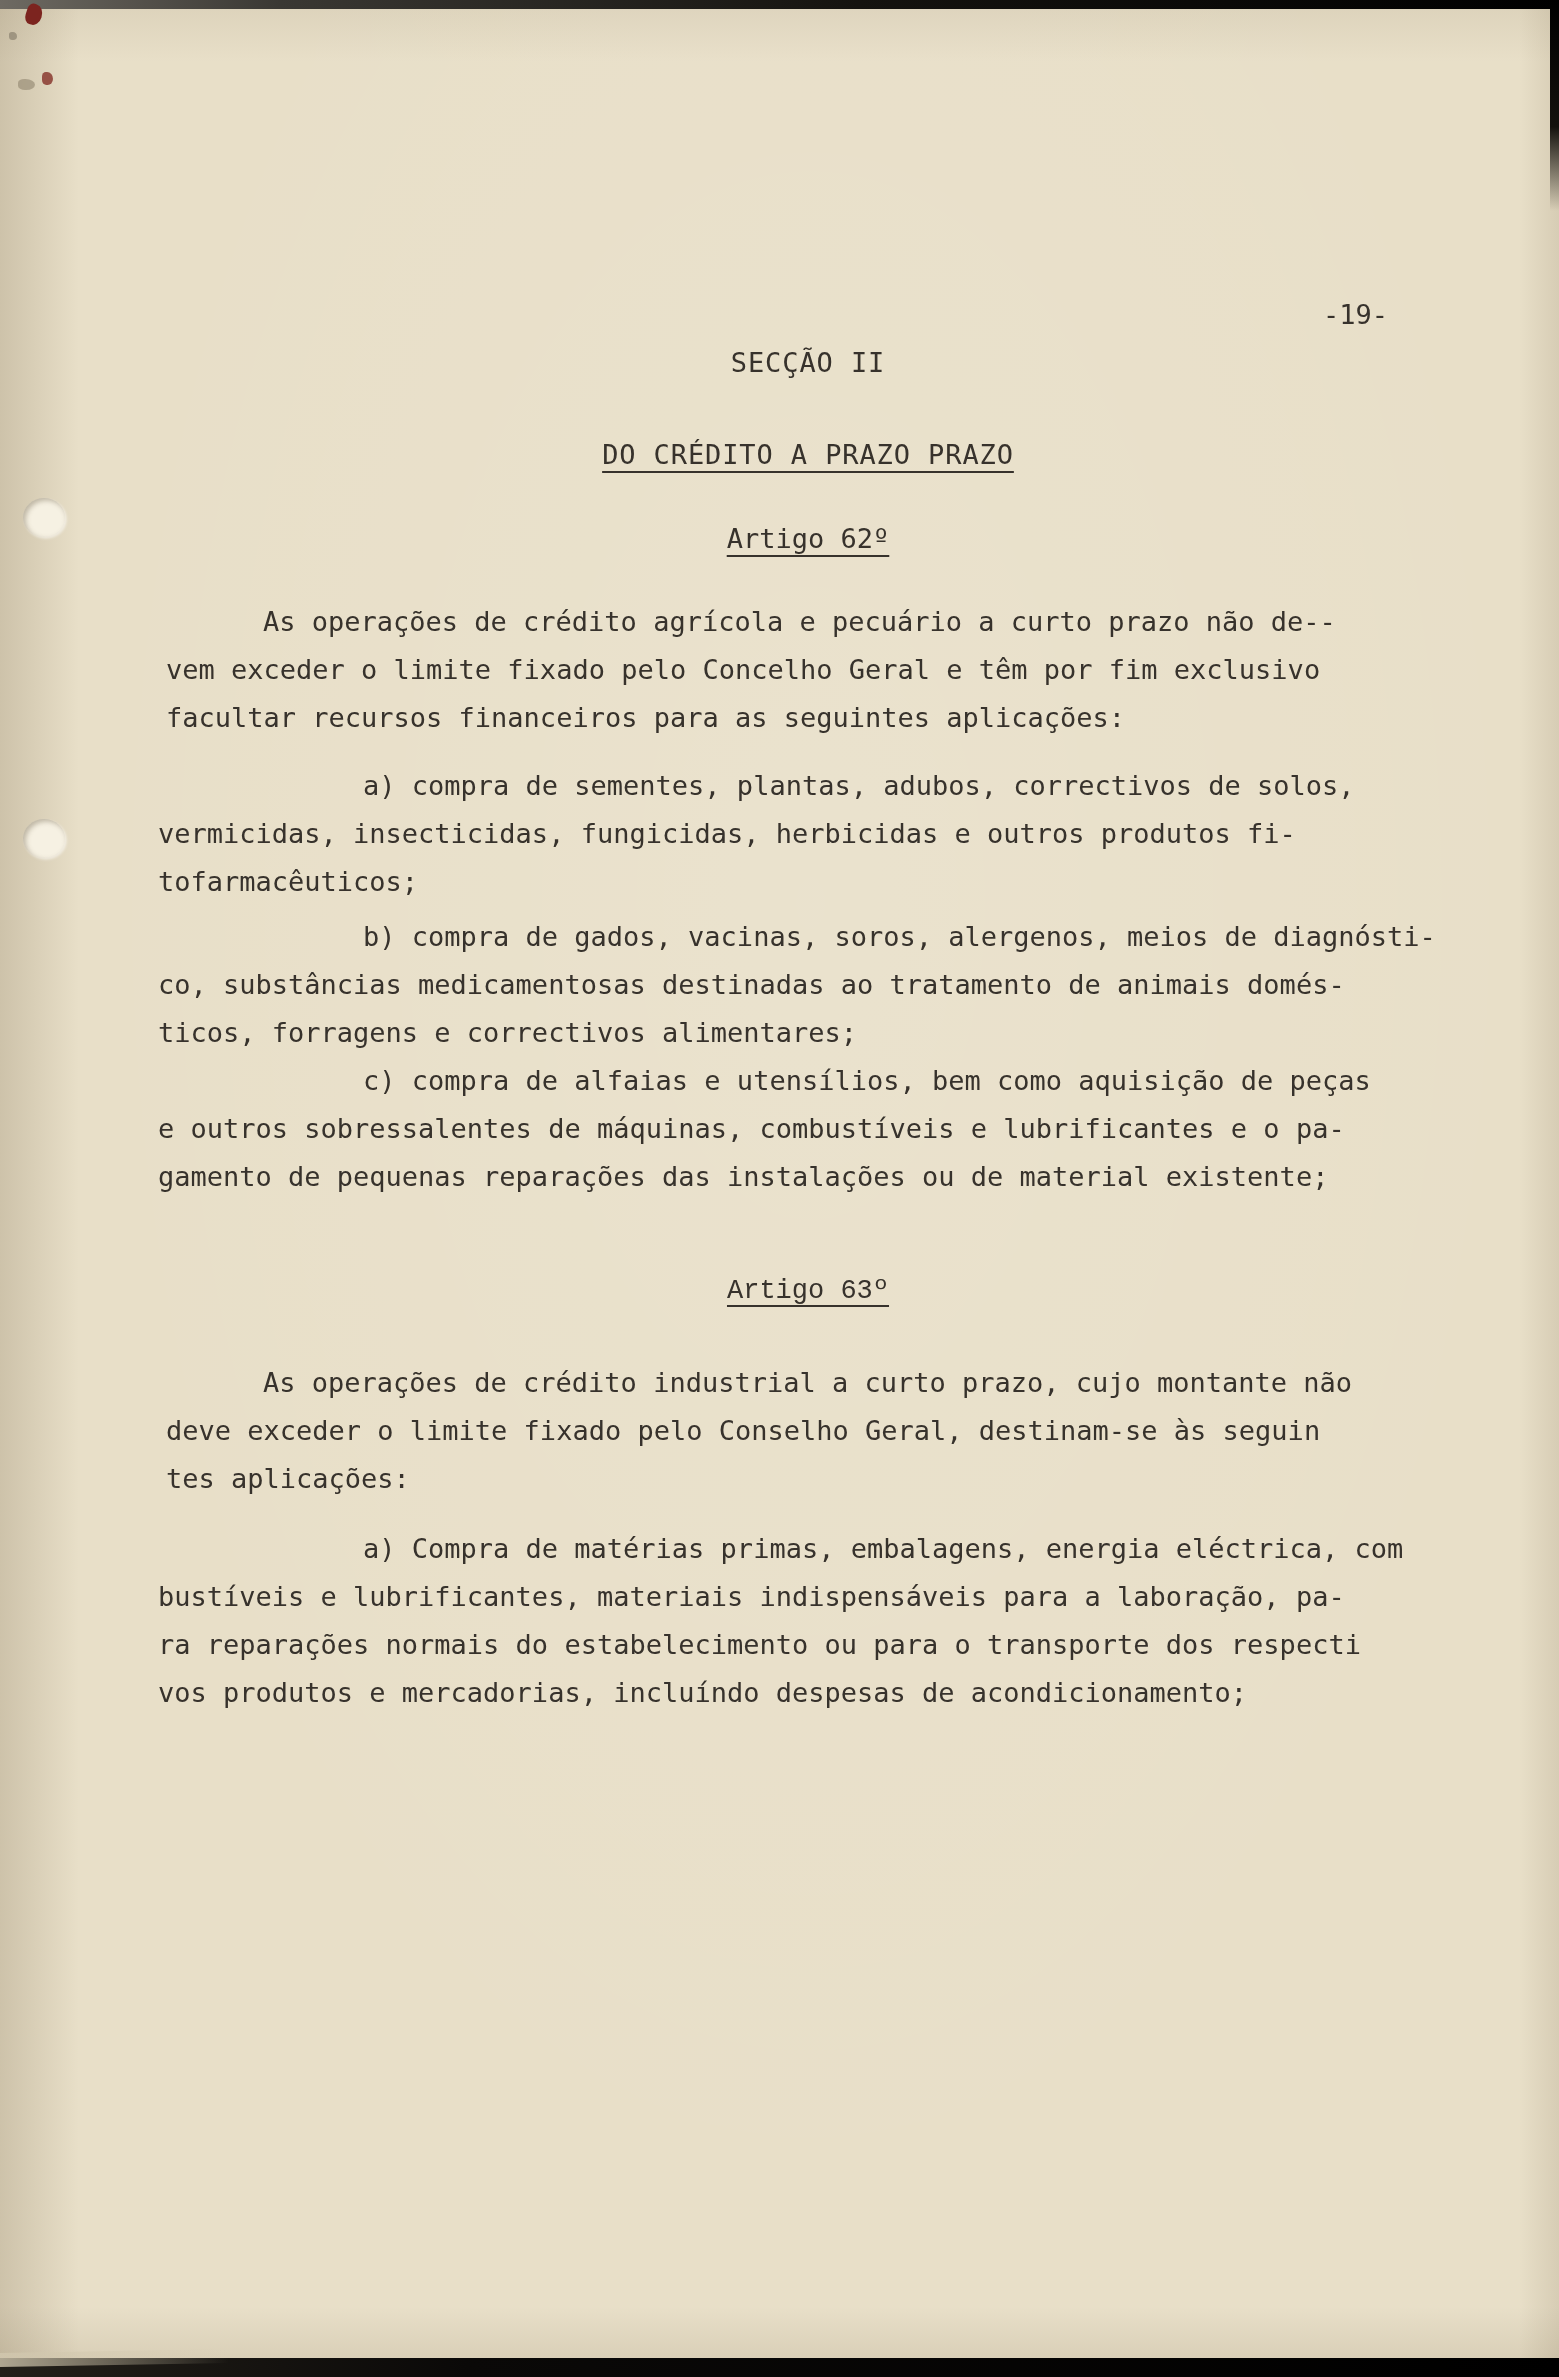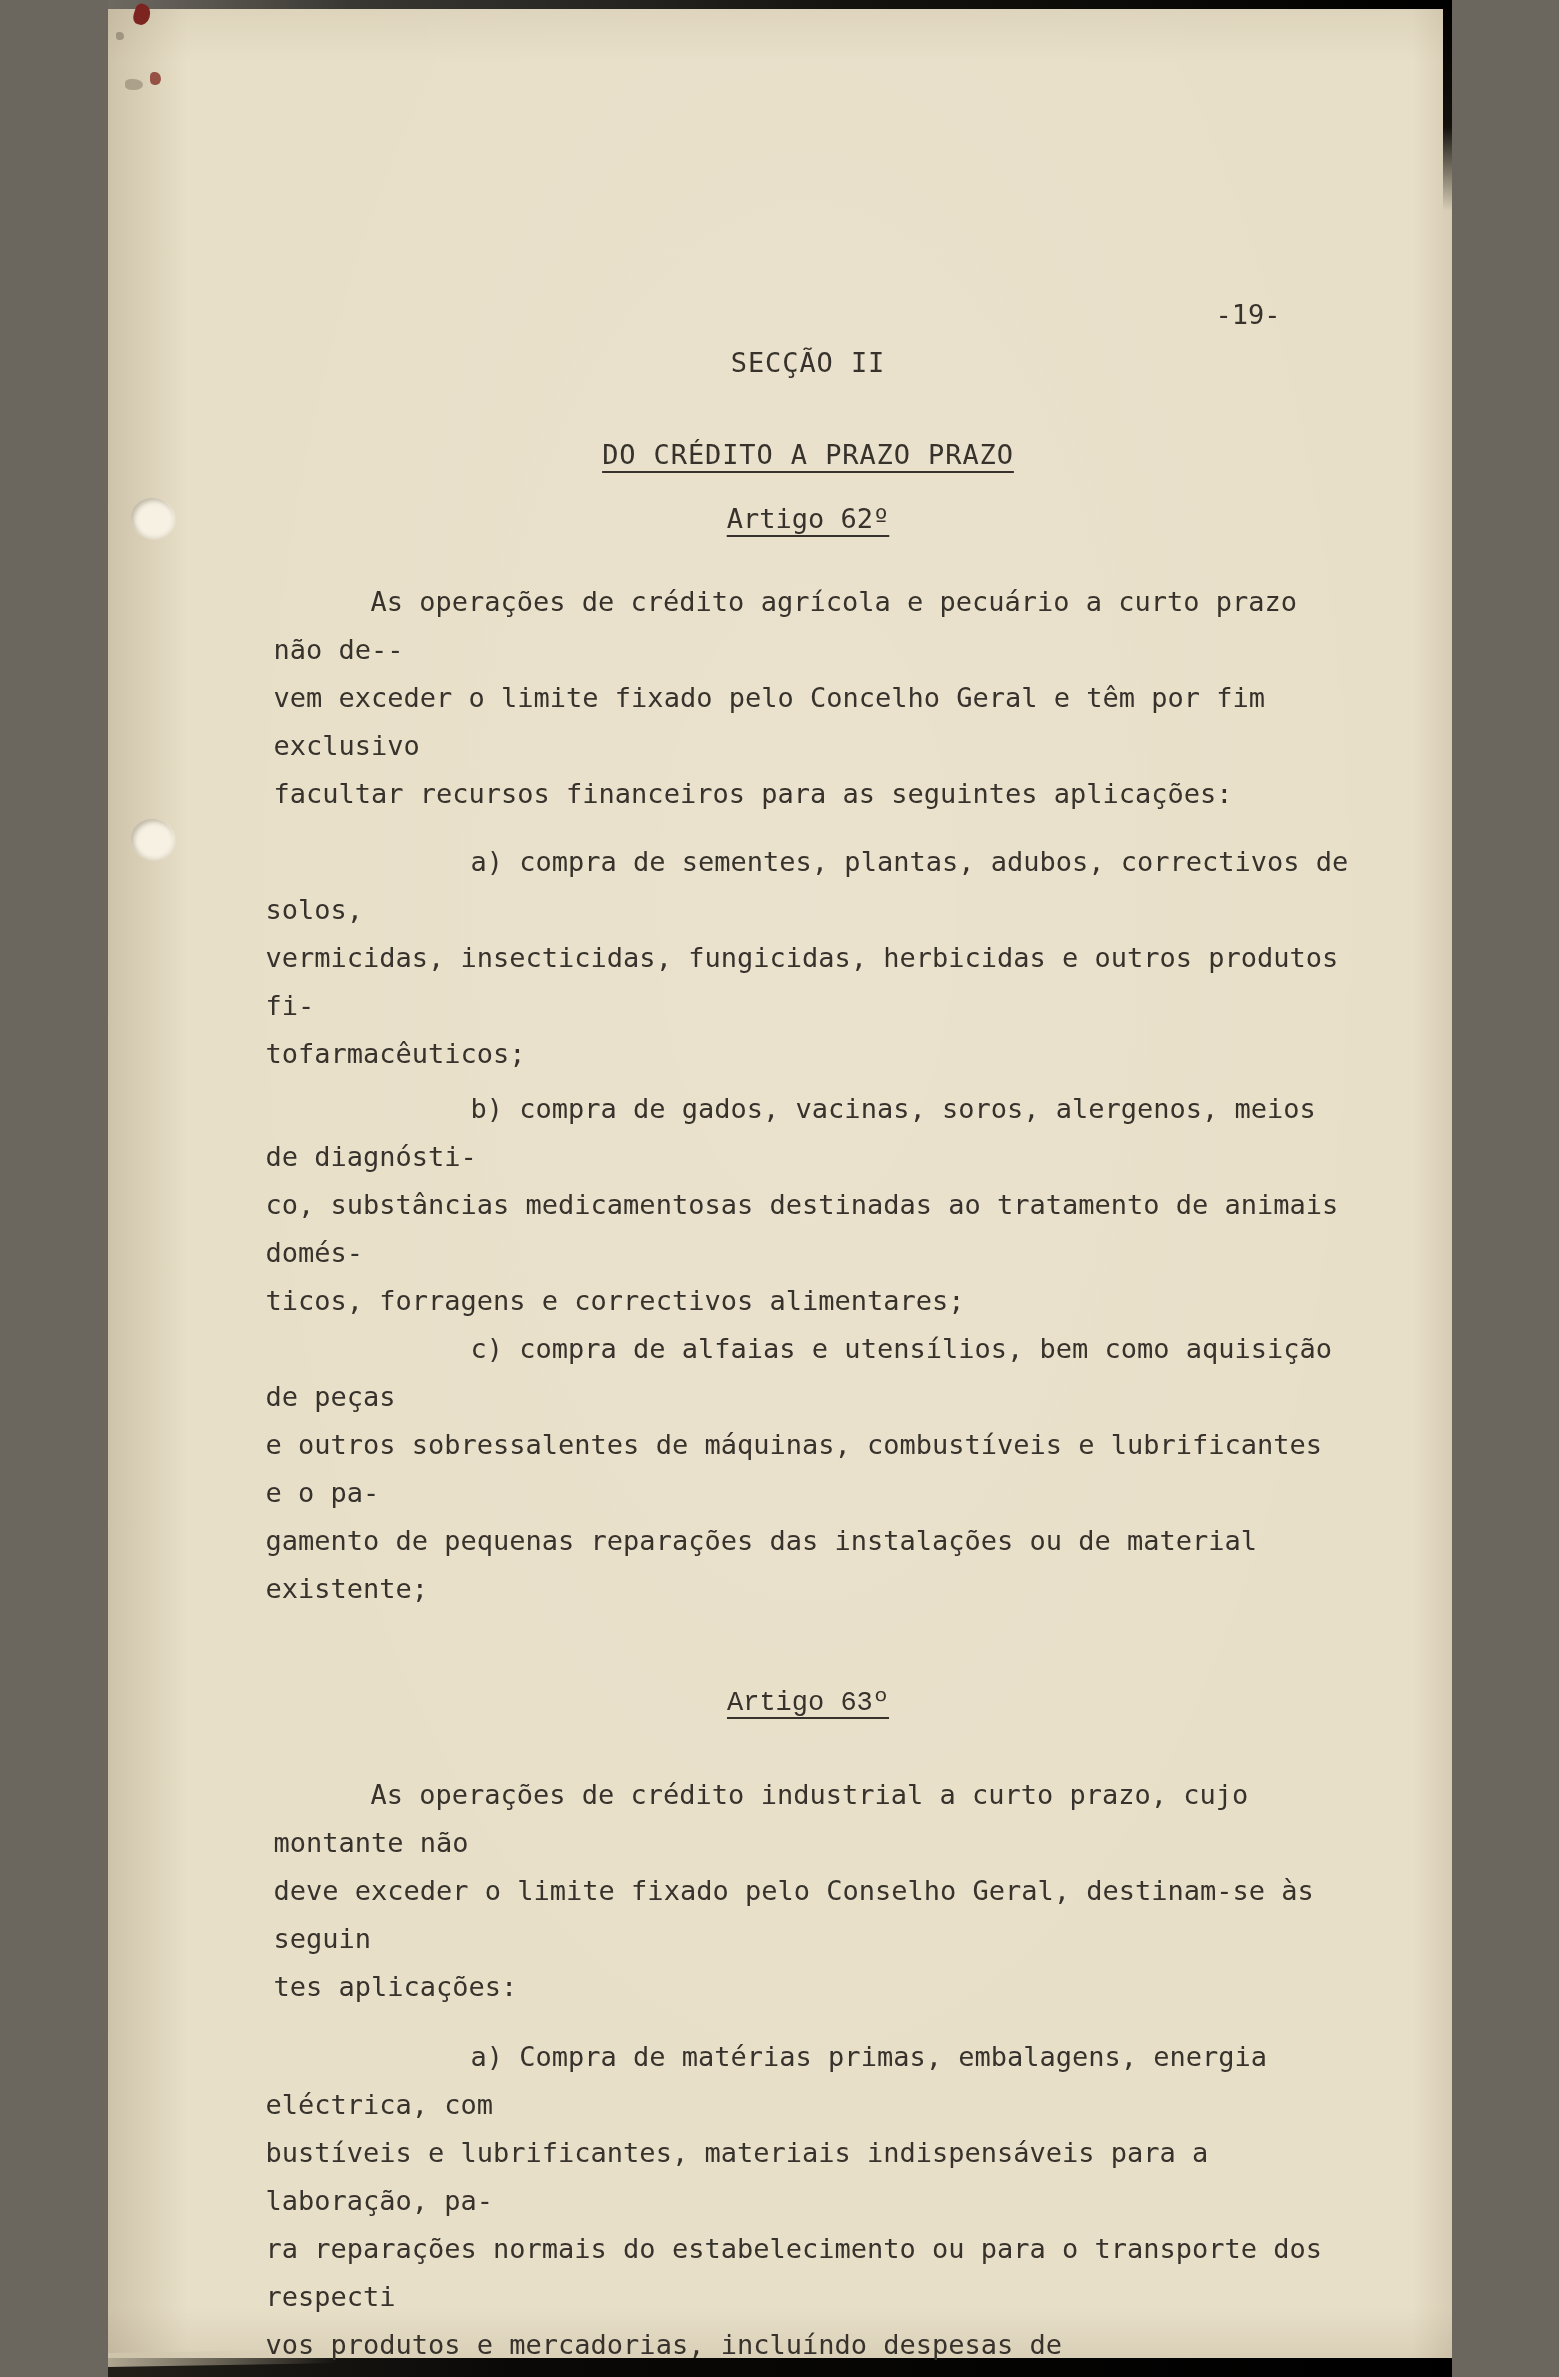--- a/index.html
+++ b/index.html
@@ -2,21 +2,21 @@
 <html style="font-size:14px"><head>
 <meta charset="utf-8">
 <style>
   html, body {
     margin: 0;
     padding: 0;
     background: #6b675e;
   }
   .page {
     position: relative;
-    width: 1344px;
+    width: 1559px;
     height: 2377px;
     margin: 0 auto;
     overflow: hidden;
     font-family: "DejaVu Sans Mono", "Liberation Mono", monospace;
     color: #37322c;
     background:
       radial-gradient(ellipse at 52% 38%, rgba(255,255,255,0.10), rgba(0,0,0,0) 65%),
       linear-gradient(90deg, rgba(110,92,62,0.22), rgba(0,0,0,0) 79px),
       linear-gradient(270deg, rgba(110,92,62,0.14), rgba(0,0,0,0) 40px),
       linear-gradient(0deg, rgba(110,92,62,0.16), rgba(0,0,0,0) 70px),
@@ -65,21 +65,21 @@
     letter-spacing: 0px;
   }
   .page-number {
     text-align: right;
     padding-right: 70px;
     white-space: pre;
   }
   .heading-row { text-align: center; }
   .section-title { letter-spacing: 0.9px; }
   .chapter-title { margin-top: 44px; letter-spacing: 0.9px; }
-  .article-title-62 { margin-top: 16px; }
+  .article-title-62 { margin-top: 36px; }
   .article-title-63 { margin-top: 66px; font-family: Liberation Mono, monospace; }
   .underlined span {
     text-decoration: underline;
     text-decoration-thickness: 1.8px;
     text-underline-offset: 7px;
     padding: 0 3.5px;
   }
   .para {
     margin: 8px;
     white-space: pre-line;

